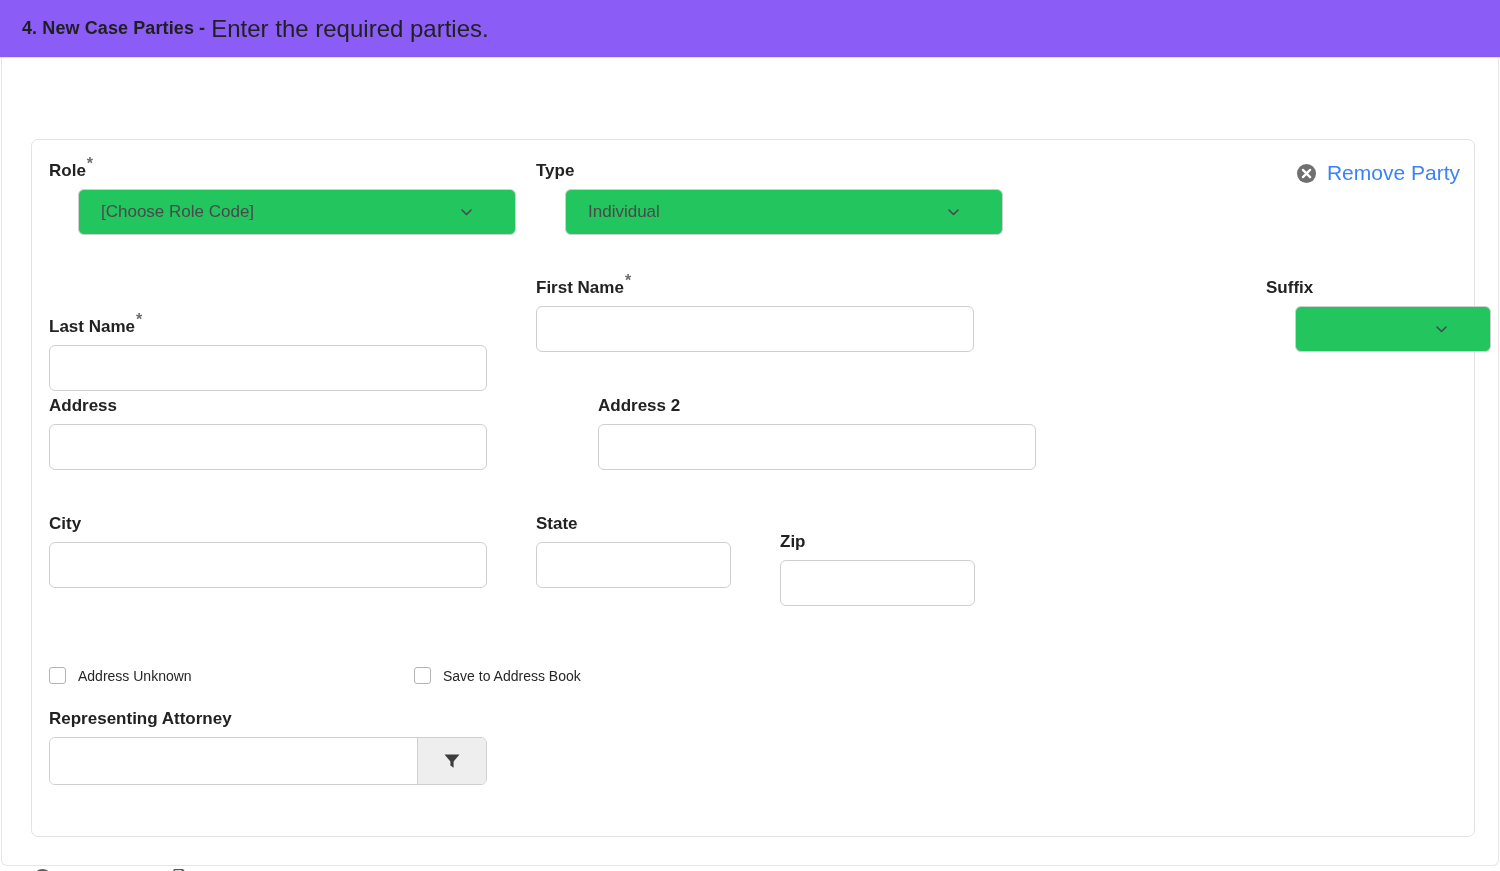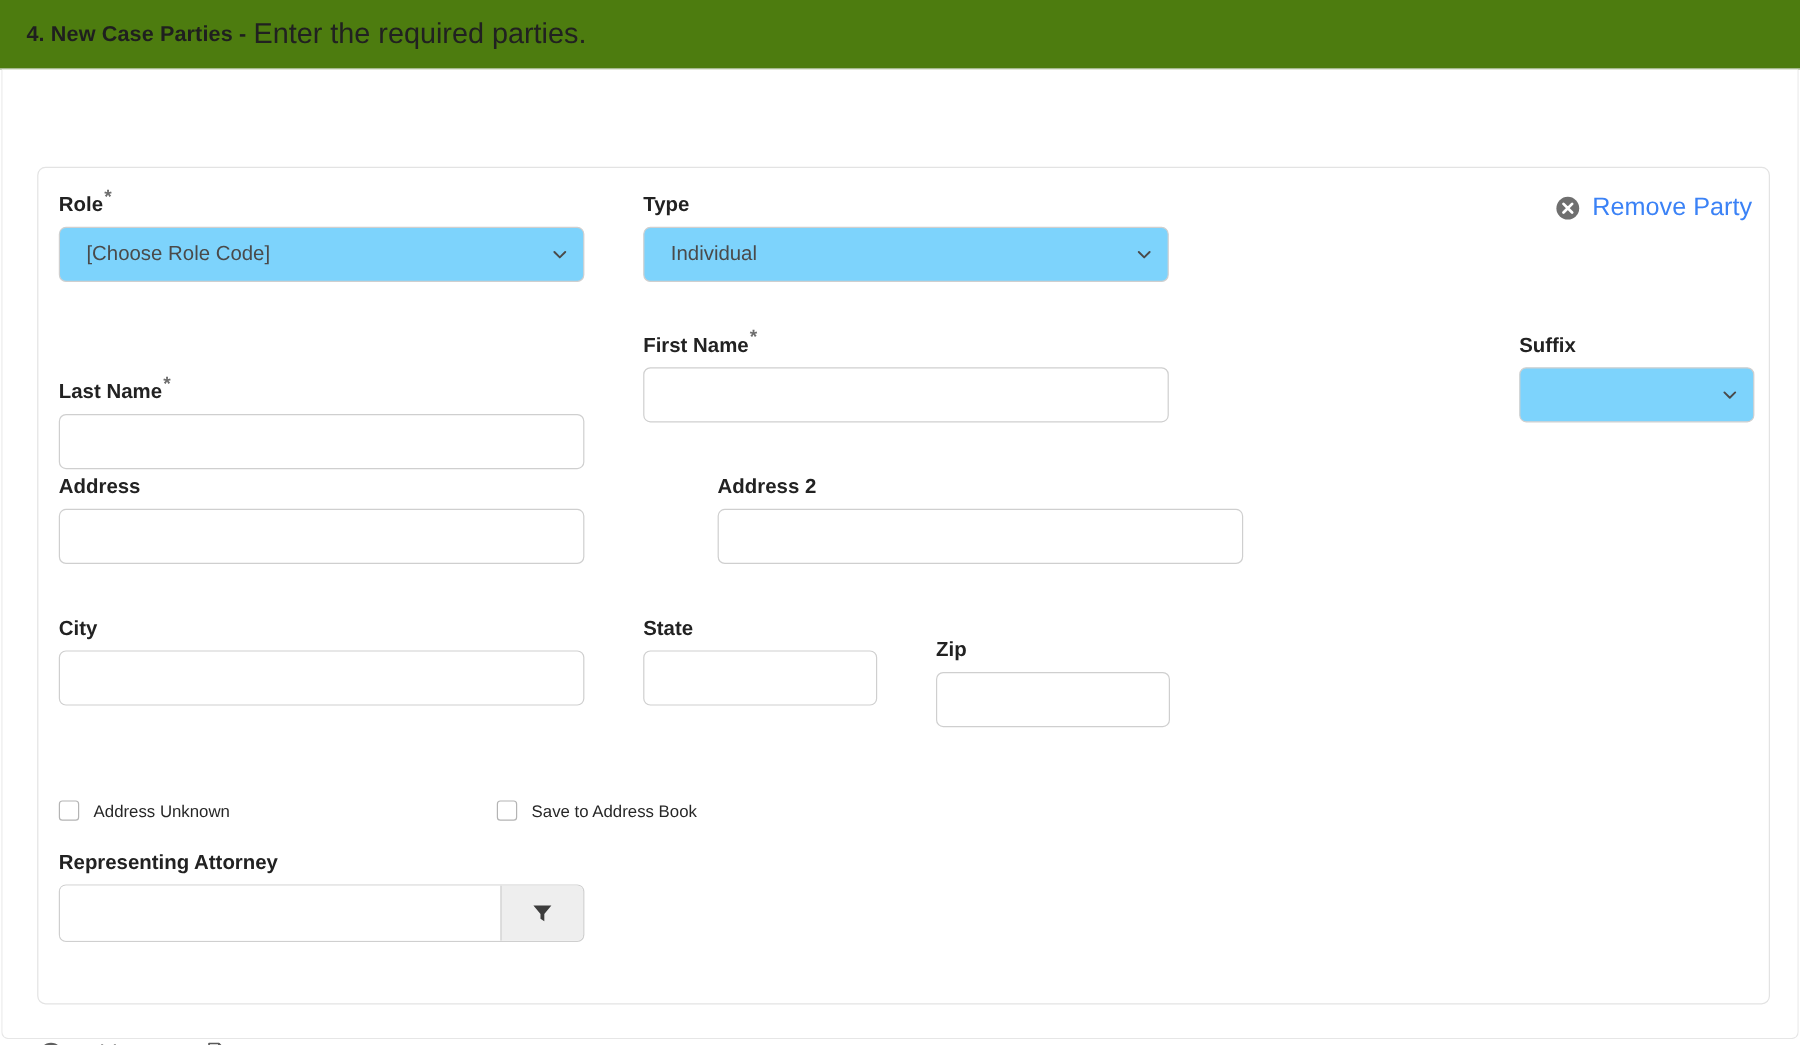--- a/index.html
+++ b/index.html
@@ -18,21 +18,21 @@
     overflow: hidden;
   }
 
   
   .section-header {
     position: absolute;
     left: 0;
     top: 0;
     width: 1500px;
     height: 58px;
-    background: #4d7c0f;
+    background: #8b5cf6;
     border-bottom: 1px solid #e2e2e2;
     display: flex;
     align-items: center;
     padding-left: 22px;
   }
   .section-header .title-strong {
     font-size: 18px;
     font-weight: bold;
     color: #1f1f1f;
     letter-spacing: .1px;
@@ -103,30 +103,31 @@
   .select-wrap {
     position: relative;
     width: 100%;
     height: 46px;
   }
   .select-box {
     width: 100%;
     height: 46px;
     border: 1px solid #cfcfcf;
     border-radius: 6px;
-    background: #7dd3fc;
+    background: #22c55e;
     font-family: "Liberation Sans", sans-serif;
     font-size: 17px;
     color: #4a4a4a;
     padding: 0 34px 0 22px;
     display: flex;
     align-items: center;
     cursor: pointer;
     white-space: nowrap;
     overflow: hidden;
+    margin-left: 29px;
   }
   .chevron {
     position: absolute;
     right: 13px;
     top: 50%;
     transform: translateY(-50%);
     width: 15px;
     height: 15px;
     pointer-events: none;
   }

